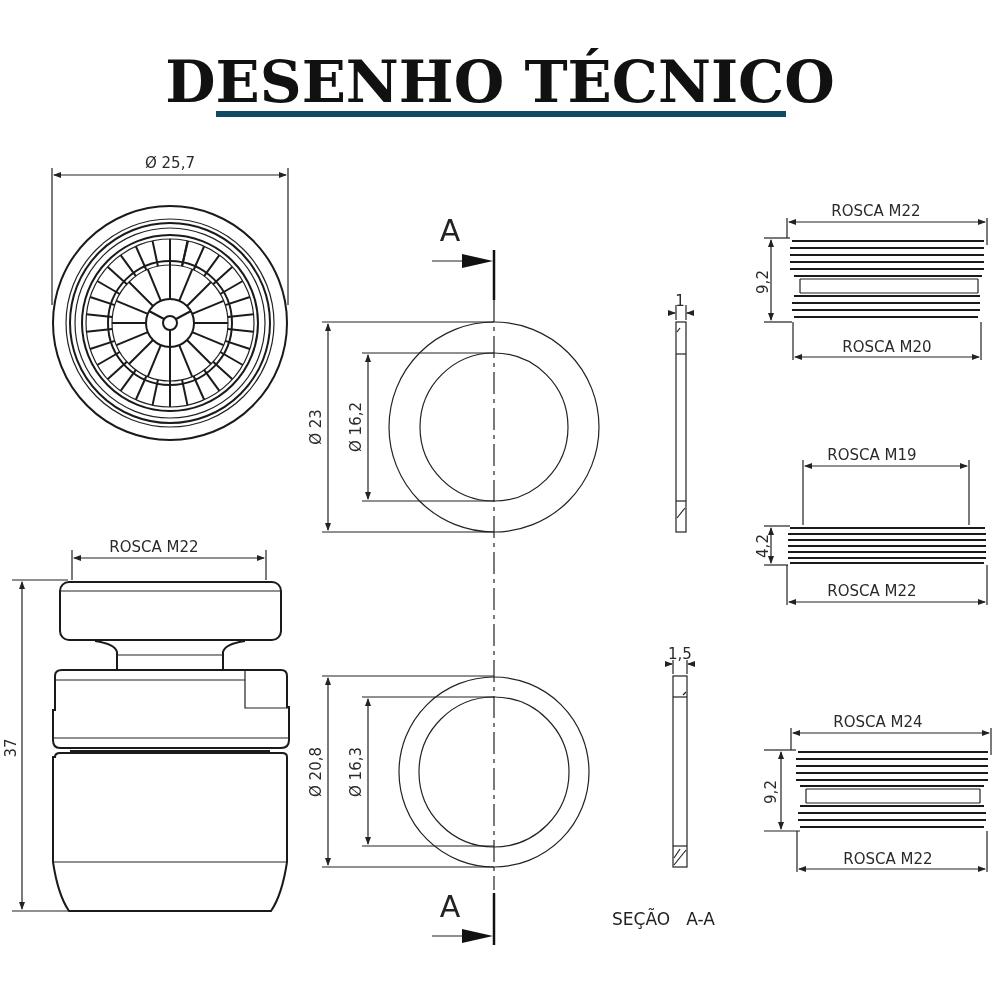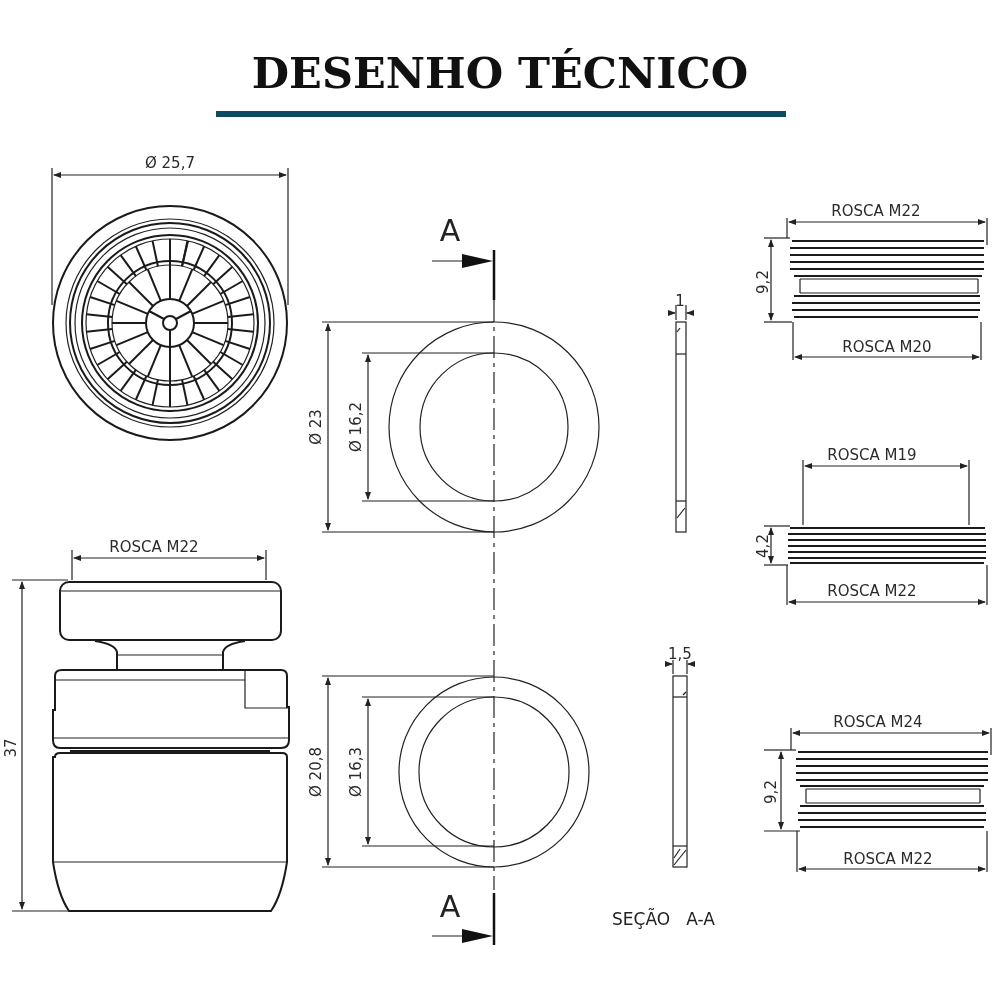--- a/index.html
+++ b/index.html
@@ -1,19 +1,19 @@
 <!DOCTYPE html>
 <html><head>
 <meta charset="utf-8">
 <style>
   html, body { margin:0; padding:0; background:#ffffff; }
   body { width:1000px; height:1000px; position:relative; overflow:hidden; }
   #title {
     position:absolute; left:0; top:48px; width:1000px; text-align:center;
-    font-family:"DejaVu Serif", serif; font-weight:bold; font-size:43px;
+    font-family:"DejaVu Serif", serif; font-weight:bold; font-size:58px;
     color:#111; letter-spacing:0px;
   }
   #title-rule { position:absolute; left:216px; top:111px; width:570px; height:6px; background:#0f4a63; }
   svg { position:absolute; left:0; top:0; }
   .dim { font-family:"DejaVu Sans", sans-serif; font-size:15px; fill:#2a2a2a; }
   .big { font-family:"DejaVu Sans", sans-serif; font-size:30px; fill:#222; }
   .sec { font-family:"DejaVu Sans", sans-serif; font-size:17px; fill:#222; }
   .ln { stroke:#222; stroke-width:1.2; fill:none; }
   .thk { stroke:#1a1a1a; stroke-width:2; fill:none; }
   .body { stroke:#1a1a1a; stroke-width:2; fill:#fff; }

